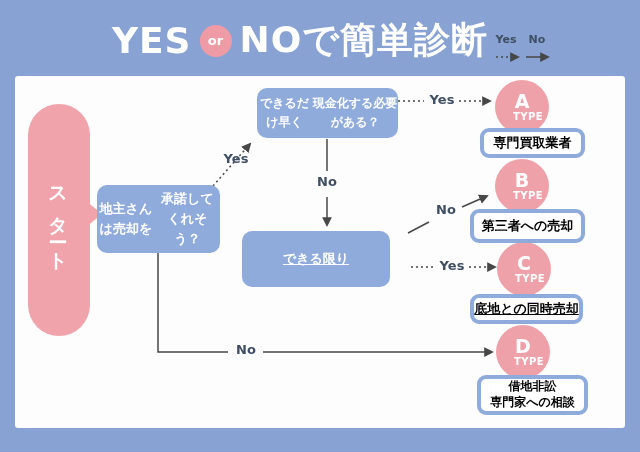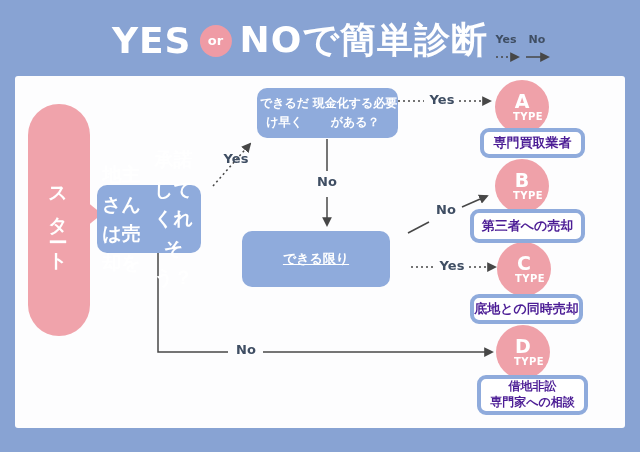--- a/index.html
+++ b/index.html
@@ -59,21 +59,21 @@
   }
   
   .qbox {
     position: absolute; z-index: 3;
     background: #8fabdc; border-radius: 10px;
     color: #ffffff; font-weight: 600;
     display: flex; flex-direction: row;
     align-items: center; justify-content: center;
     text-align: center; line-height: 1.55;
   }
-  .qbox.q1 { left: 97px;  top: 185px; width: 104px; height: 68px; font-size: 19px; }
+  .qbox.q1 { left: 97px;  top: 185px; width: 123px; height: 68px; font-size: 13px; }
   .qbox.q2 { left: 257px; top: 88px;  width: 141px; height: 50px; font-size: 12px; }
   .qbox.q3 { left: 242px; top: 231px; width: 148px; height: 56px; font-size: 13px; text-decoration: underline; }
   
   .type-circle {
     position: absolute; z-index: 3;
     width: 54px; height: 54px; border-radius: 50%;
     background: #efa1a9; color: #ffffff;
     display: flex; flex-direction: column;
     align-items: center; justify-content: center;
     line-height: 1.05;
@@ -81,28 +81,28 @@
   .type-circle .letter { font-size: 19px; font-weight: 600; }
   .type-circle .cap { font-size: 10px; font-weight: 600; letter-spacing: 0.5px; margin-left: 12px; }
   .tc-a { left: 495px; top: 80px; }
   .tc-b { left: 495px; top: 159px; }
   .tc-c { left: 497px; top: 242px; }
   .tc-d { left: 496px; top: 325px; }
   
   .rbox {
     position: absolute; z-index: 3;
     background: #ffffff; border: 4px solid #8fabdc; border-radius: 9px;
-    color: #4c1d95; font-weight: 700; font-size: 13px;
+    color: #000000; font-weight: 700; font-size: 13px;
     display: flex; flex-direction: column;
     align-items: center; justify-content: center;
     text-align: center; line-height: 1.3; white-space: nowrap;
   }
   .rb-a { left: 480px; top: 128px; width: 105px; height: 30px; }
   .rb-b { left: 470px; top: 209px; width: 115px; height: 34px; }
-  .rb-c { left: 470px; top: 294px; width: 113px; height: 30px; }
+  .rb-c { left: 470px; top: 294px; width: 113px; height: 30px; text-decoration: underline; }
   .rb-d { left: 477px; top: 375px; width: 111px; height: 40px; font-size: 12px; }
   
   .elabel {
     position: absolute; z-index: 4; width: 44px; text-align: center;
     color: #3f4e63; font-size: 13px; font-weight: 600;
   }
 </style>
 </head>
 <body>
 

